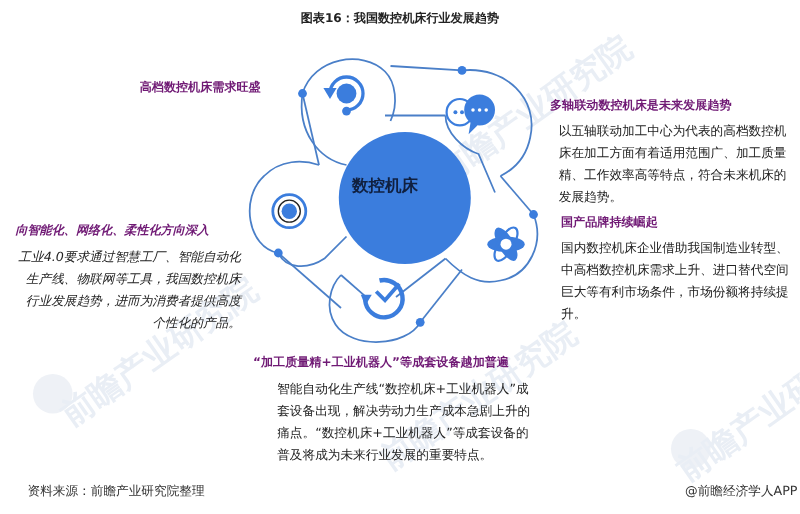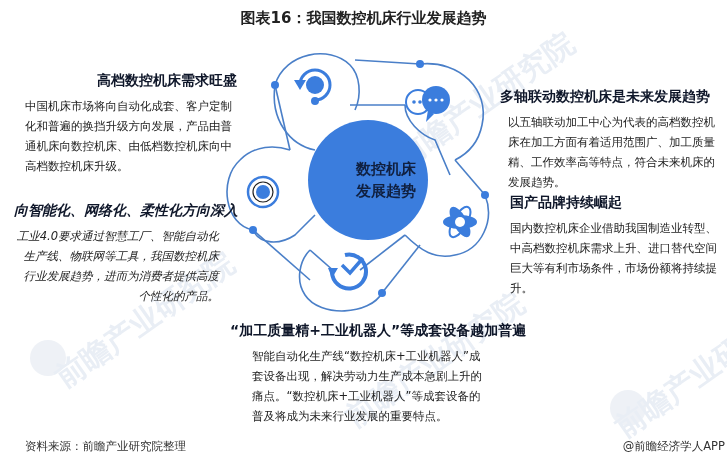--- a/index.html
+++ b/index.html
@@ -2,38 +2,38 @@
 <html><head>
 <meta charset="utf-8">
 <style>
   html, body { margin: 0; padding: 0; }
   body {
     width: 727px; height: 467px; background: #ffffff; position: relative; overflow: hidden;
     font-family: "DejaVu Sans", "Liberation Sans", sans-serif; color: #1a1a1a;
   }
   .title {
     position: absolute; left: 0; top: 9px; width: 727px; text-align: center;
-    font-size: 15px; font-weight: bold; color: #222;
+    font-size: 11px; font-weight: bold; color: #222;
   }
   .watermark {
     position: absolute; color: #e9eef5; font-size: 30px; font-weight: bold;
     transform: rotate(-35deg); white-space: nowrap; pointer-events: none;
   }
   .wm-logo {
     position: absolute; width: 36px; height: 36px; border-radius: 50%; background: #eef1f6;
   }
   .block { position: absolute; }
-  .block .head { font-size: 14px; font-weight: bold; color: #0f172a; white-space: nowrap; }
+  .block .head { font-size: 11px; font-weight: bold; color: #701a75; white-space: nowrap; }
   .block .body { font-size: 11.5px; line-height: 20px; color: #222; margin-top: 6px; }
   .r { text-align: right; }
   .c { }
   .l { text-align: left; }
   .diagram { position: absolute; left: 220px; top: 40px; width: 280px; height: 280px; }
   .center-text {
-    position: absolute; left: 320px; top: 158px; width: 96px; text-align: right;
+    position: absolute; left: 320px; top: 158px; width: 96px; text-align: left;
     font-size: 15px; font-weight: bold; color: #102040; line-height: 22px;
   }
   .footer { position: absolute; top: 439px; font-size: 11.5px; color: #333; margin-left: 20px; }
 </style>
 </head>
 <body>
 
 <div class="wm-logo" style="left:30px;top:340px;"></div>
 <div class="watermark" style="left:40px;top:300px;">前瞻产业研究院</div>
 <div class="wm-logo" style="left:610px;top:390px;"></div>
@@ -111,26 +111,24 @@
 
   <g>
     <circle cx="43" cy="152" r="15" fill="none" stroke="#3b7ddd" stroke-width="2.5"></circle>
     <circle cx="43" cy="152" r="10" fill="none" stroke="#222" stroke-width="1.2"></circle>
     <circle cx="43" cy="152" r="7" fill="#3b7ddd"></circle>
   </g>
 </svg>
 
 <div class="center-text">
   <div>数控机床</div>
-  <div>发展趋势</div>
 </div>
 
 <div class="block r" style="left:25px;top:72px;width:212px;">
   <div class="head">高档数控机床需求旺盛</div>
-  <div class="body l" style="margin-top:6px;">中国机床市场将向自动化成套、客户定制化和普遍的换挡升级方向发展，产品由普通机床向数控机床、由低档数控机床向中高档数控机床升级。</div>
 </div>
 
 <div class="block" style="left:500px;top:88px;width:215px;">
   <div class="head">多轴联动数控机床是未来发展趋势</div>
   <div class="body c" style="padding-left:8px;">以五轴联动加工中心为代表的高档数控机床在加工方面有着适用范围广、加工质量精、工作效率高等特点，符合未来机床的发展趋势。</div>
 </div>
 
 <div class="block" style="left:510px;top:194px;width:210px;">
   <div class="head">国产品牌持续崛起</div>
   <div class="body l">国内数控机床企业借助我国制造业转型、中高档数控机床需求上升、进口替代空间巨大等有利市场条件，市场份额将持续提升。</div>

